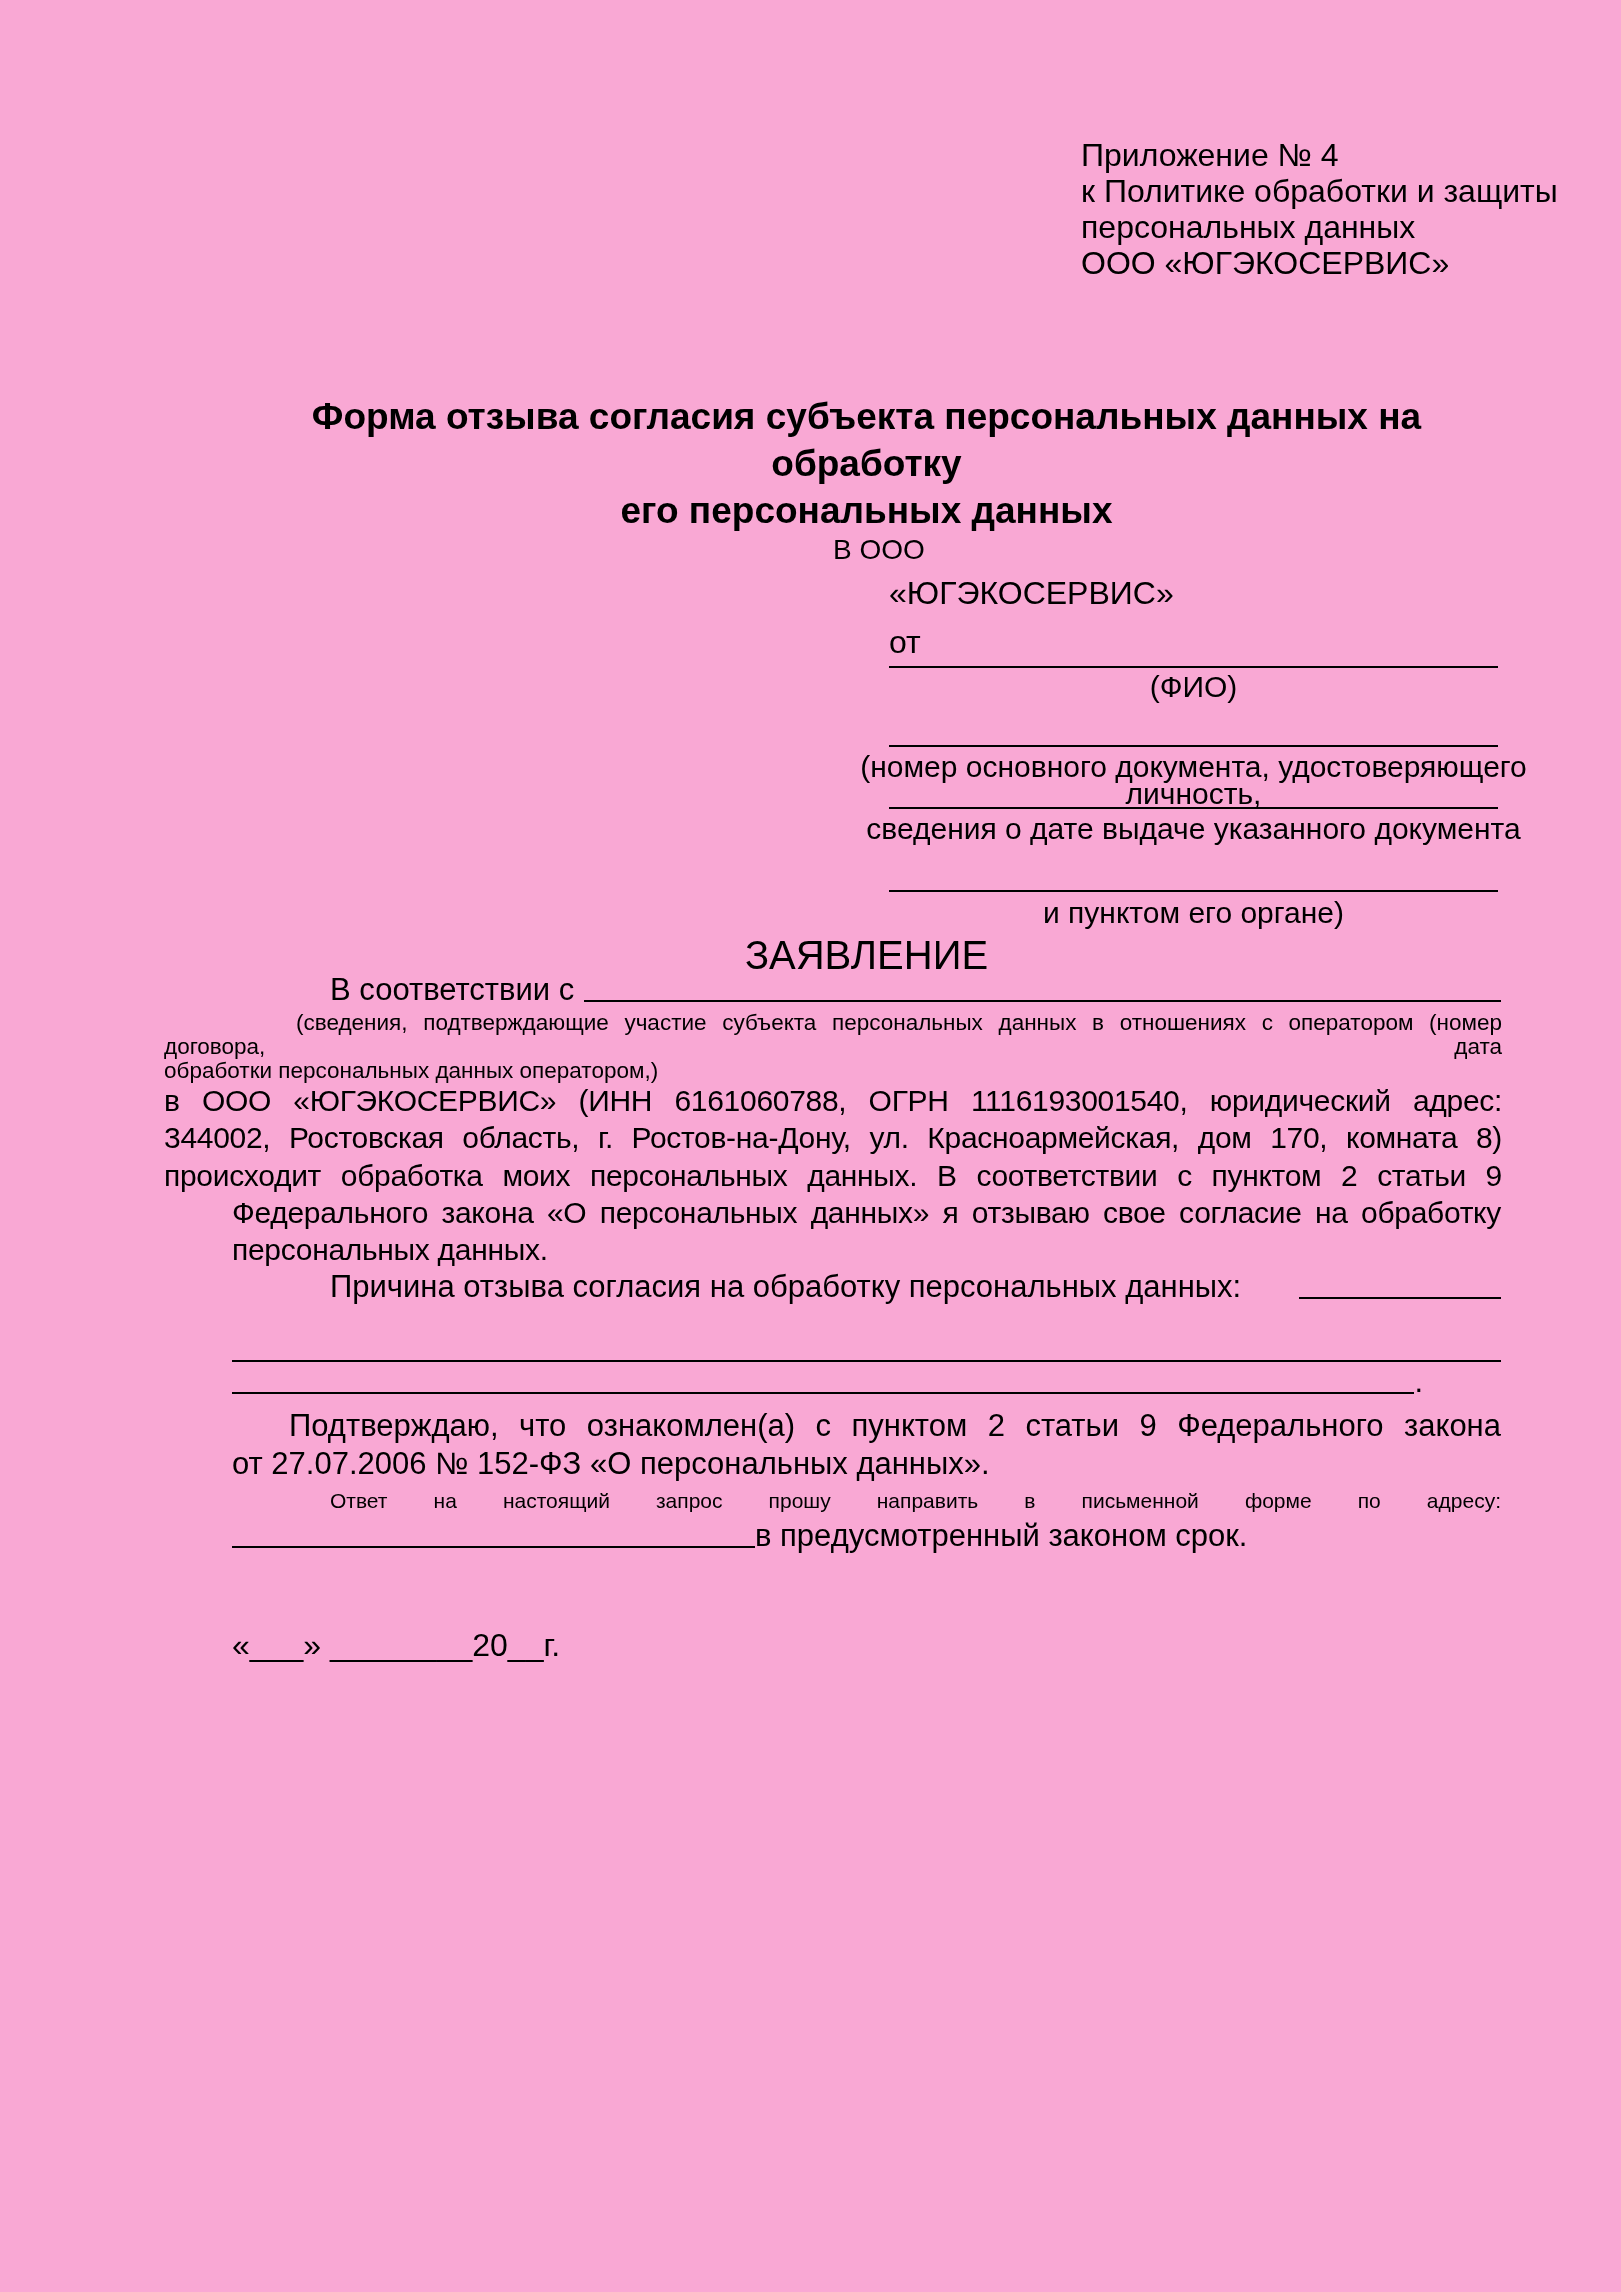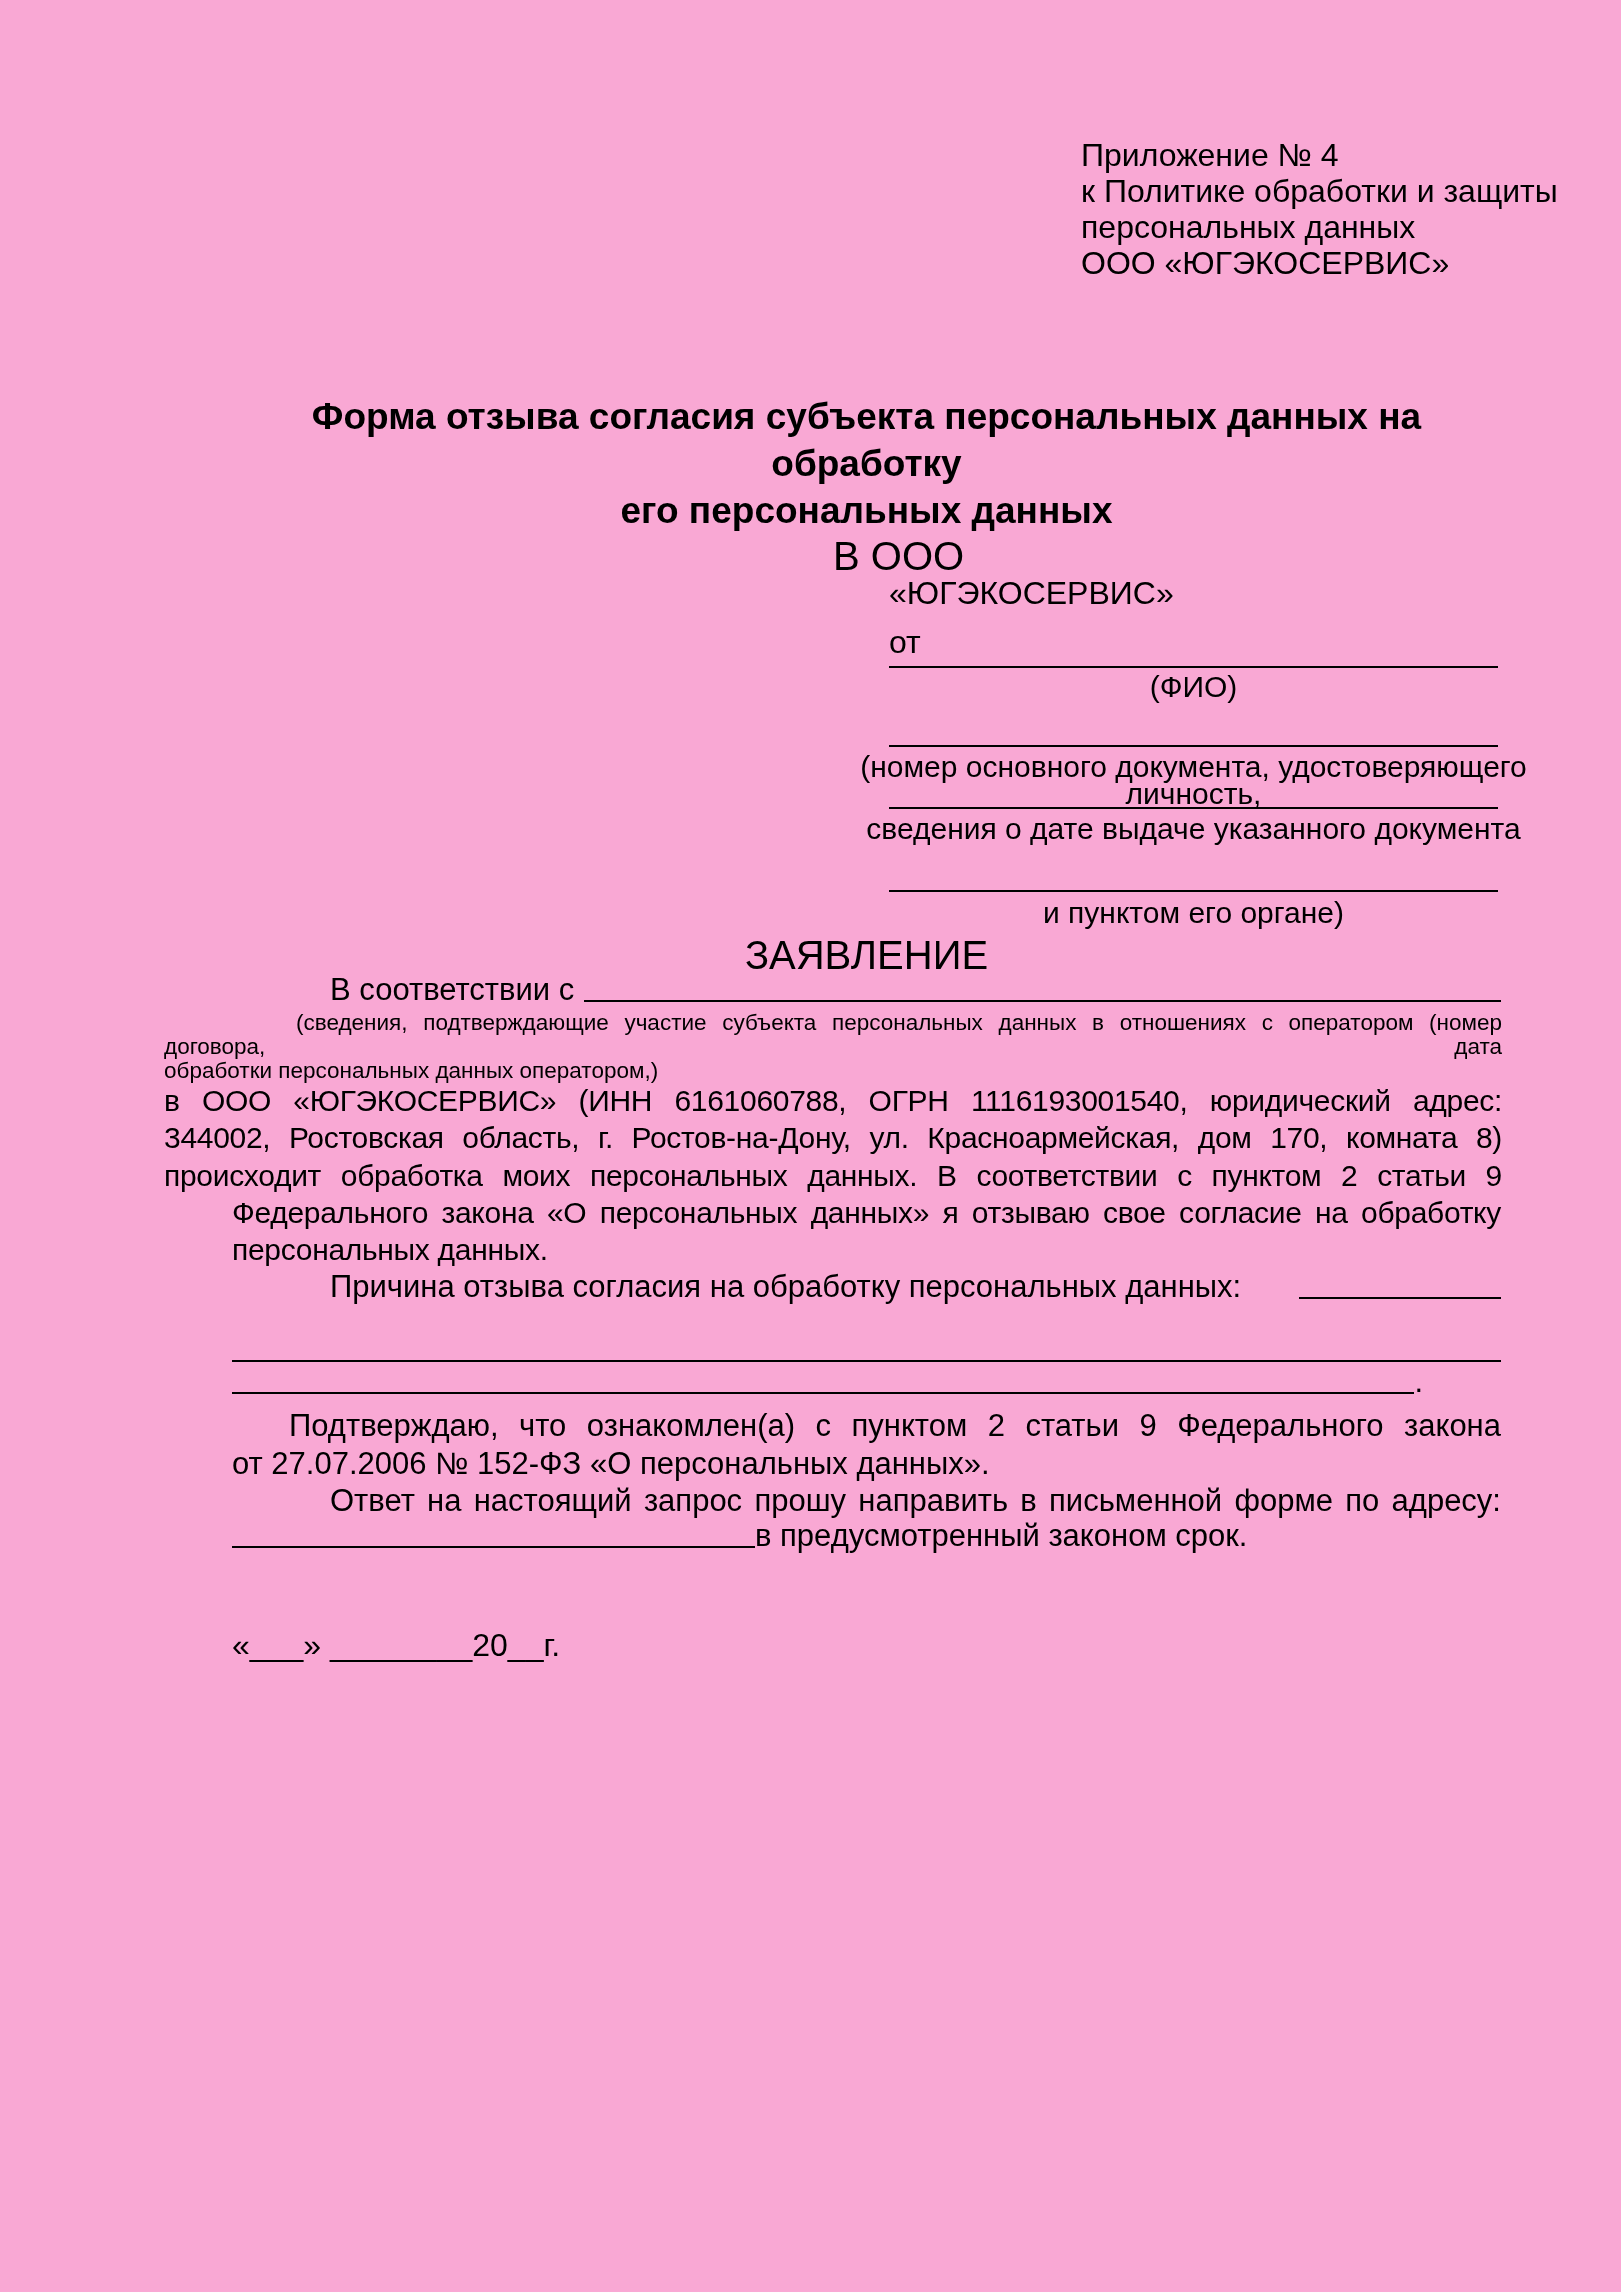--- a/index.html
+++ b/index.html
@@ -12,21 +12,21 @@
     margin:0 auto;
     overflow:hidden;
   }
   .abs{position:absolute;}
   .just{text-align:justify;text-align-last:justify;}
   
   .hdr{left:1081px;top:137px;font-size:32px;line-height:36px;white-space:nowrap;}
   
   .ttl{left:232px;top:393px;width:1269px;text-align:center;font-weight:bold;font-size:37px;line-height:47px;}
   
-  .r-to{left:833px;top:534px;font-size:40px;}
+  .r-to{left:833px;top:534px;font-size:28px;}
   .r-org{left:889px;top:575px;font-size:32px;}
   .r-from{left:889px;top:624px;font-size:32px;}
   .fline{left:889px;width:609px;height:0;border-bottom:2.9px solid #000;}
   .f1{top:666px}.f2{top:745px}.f3{top:807px}.f4{top:890px}
   .fcap{left:860px;width:667px;text-align:center;font-size:30px;line-height:26.5px;}
   .c1{top:674px}.c2{top:754px}.c3{top:816px}.c4{top:900px}
   
   .stmt{left:232px;top:933px;width:1269px;text-align:center;font-size:40px;}
   
   .introline{left:232px;top:971px;width:1269px;display:flex;font-size:31px;line-height:37px;}
@@ -48,21 +48,21 @@
   .reasonline{left:232px;top:1268px;width:1269px;display:flex;font-size:31px;line-height:37px;gap:48px;}
   
   .blank1{left:232px;top:1360px;width:1269px;height:0;border-bottom:2.9px solid #000;}
   .blank2{left:232px;top:1363px;width:1191px;display:flex;font-size:31px;line-height:37px;}
   .blank2 .fill{margin-left:0;}
   .period{white-space:pre;}
   
   .conf1{left:232px;top:1407px;width:1269px;font-size:31px;line-height:37px;text-indent:57px;}
   .conf2{left:232px;top:1445px;font-size:31px;line-height:37px;}
   
-  .reply1{left:232px;top:1482px;width:1269px;font-size:31px;line-height:37px;text-indent:98px;}
+  .reply1{left:232px;top:1482px;width:1269px;font-size:21px;line-height:37px;text-indent:98px;}
   .reply2{left:232px;top:1517px;width:1269px;display:flex;font-size:31px;line-height:37px;}
   .ulfixed{flex:0 0 523px;border-bottom:2.9px solid #000;margin-bottom:5.9px;}
   
   .fdate{left:232px;top:1627px;font-size:32px;white-space:pre;}
   .fsign{left:920px;top:1627px;font-size:32px;white-space:nowrap;}
 </style>
 </head>
 <body>
 
 <div class="page">

